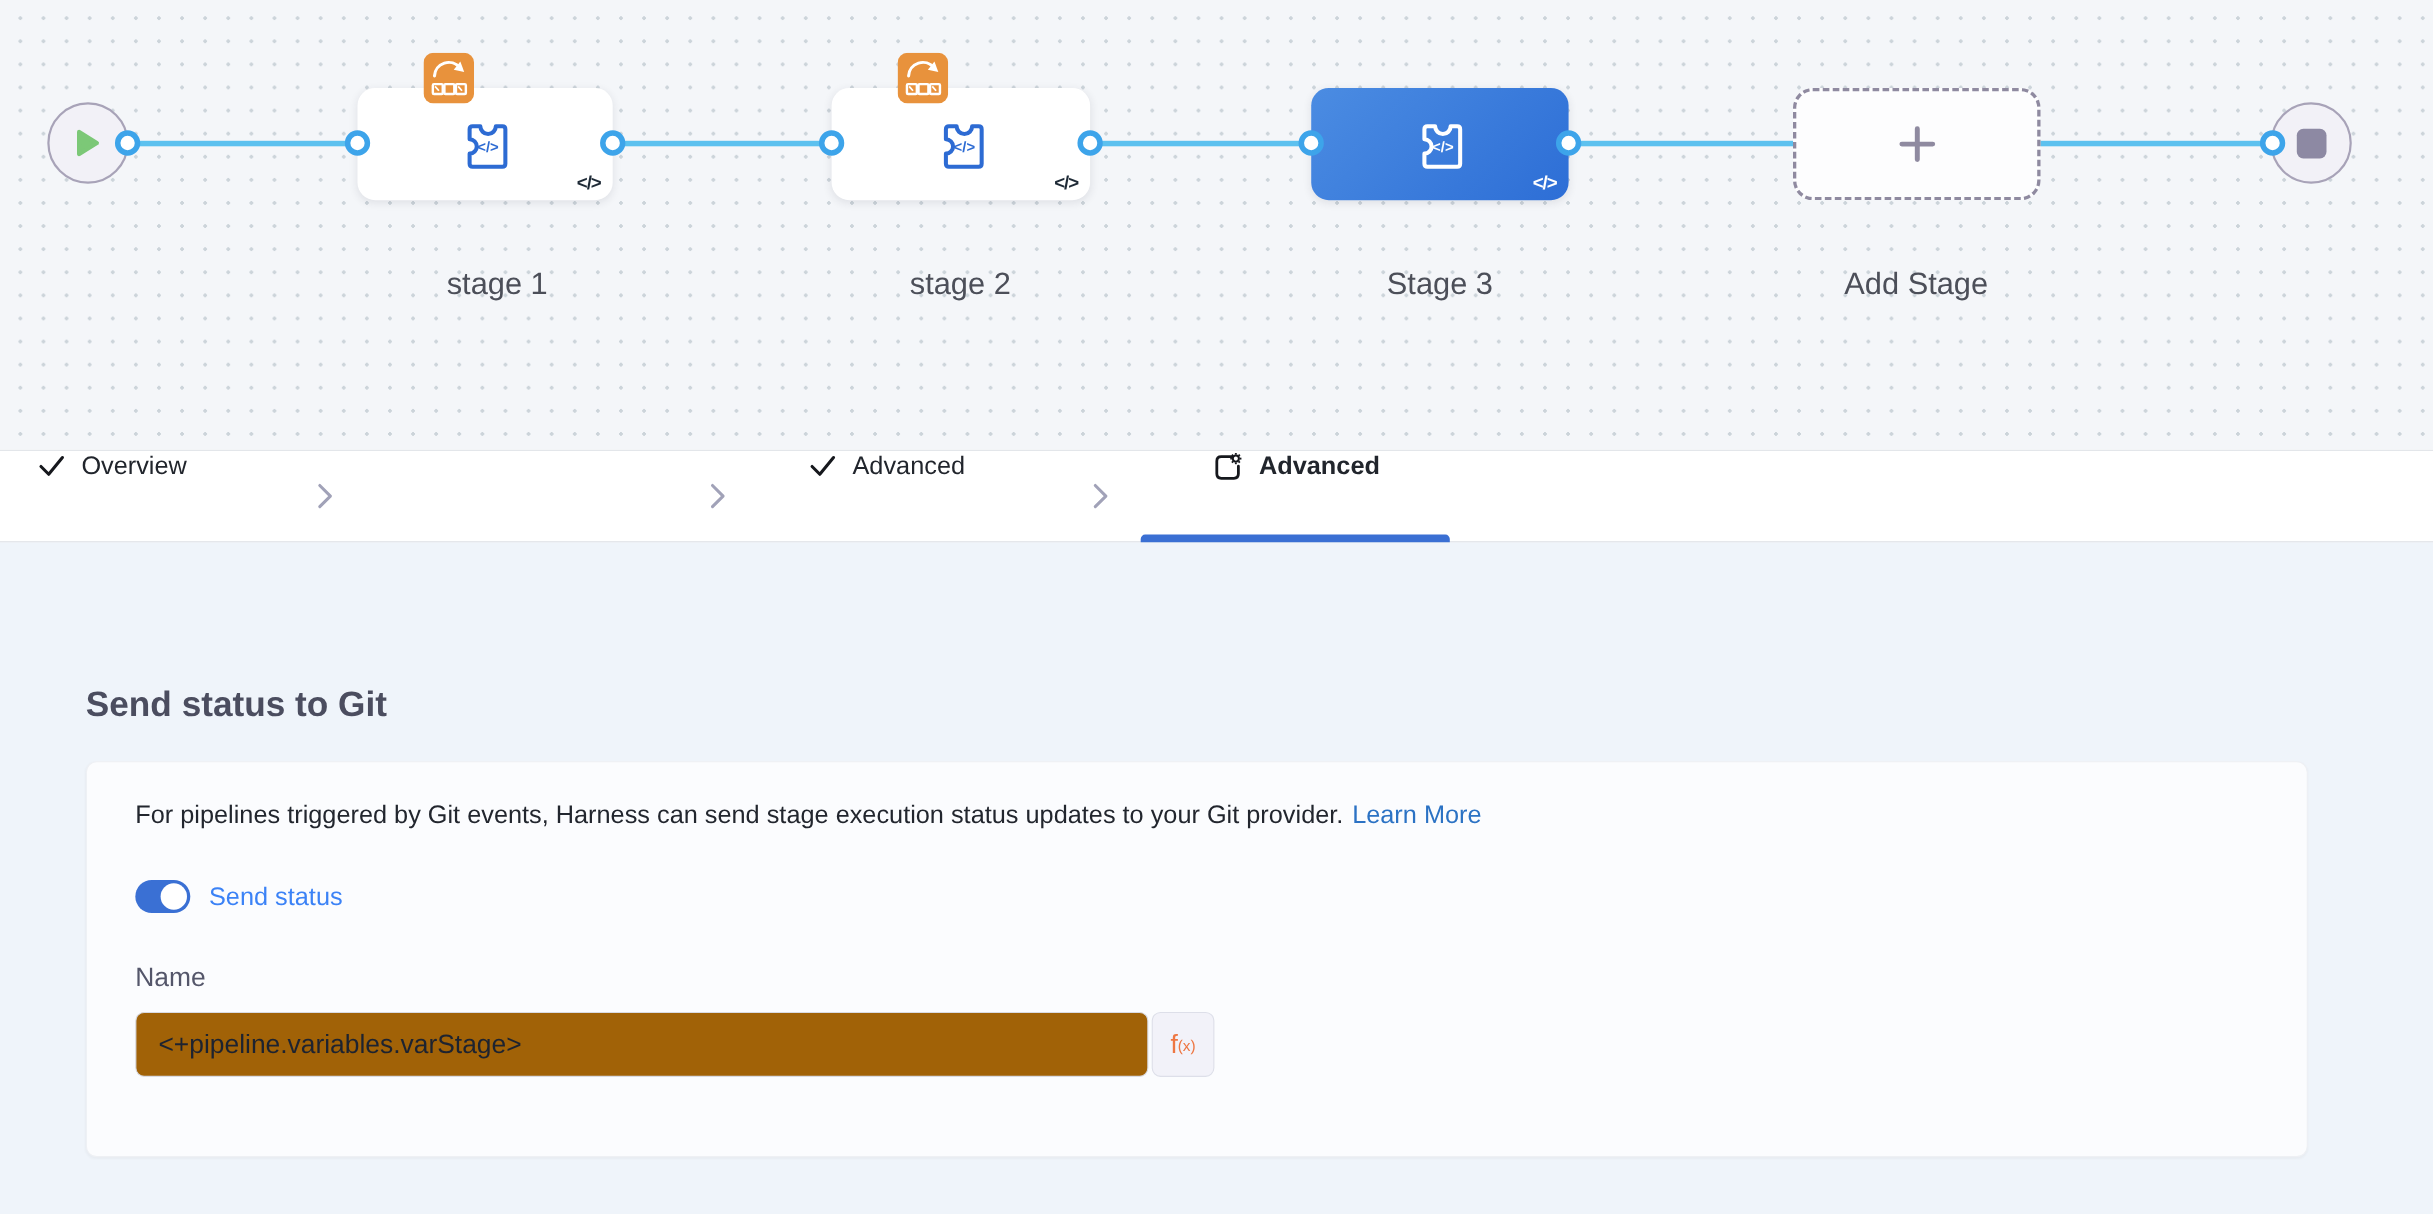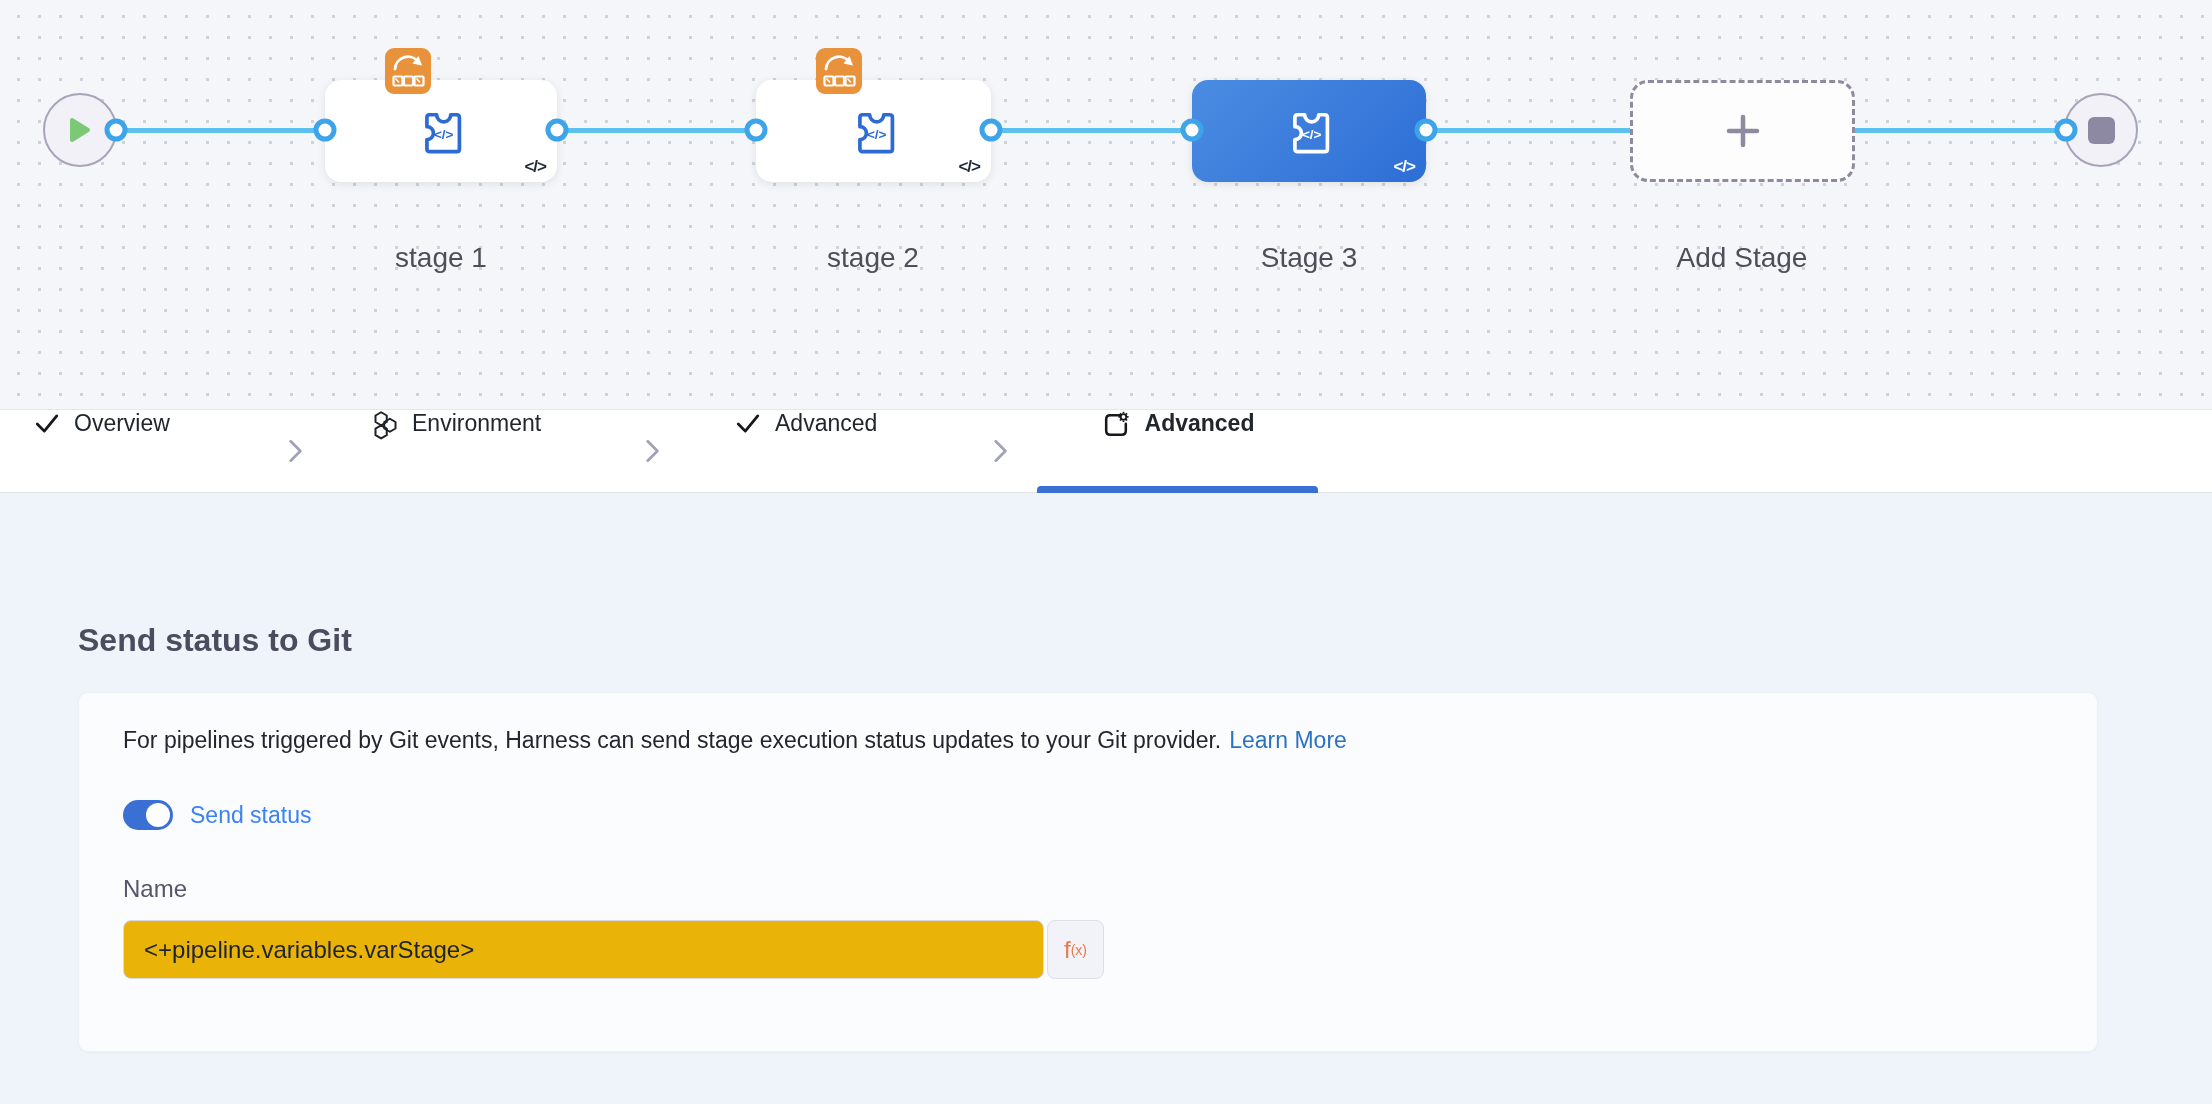--- a/index.html
+++ b/index.html
@@ -90,21 +90,21 @@
     cursor:pointer;flex:0 0 auto;
   }
   .toggle .knob{
     position:absolute;top:3px;right:3px;width:24px;height:24px;border-radius:50%;background:#fff;
   }
   .toggle-label{margin-left:17px;font-size:23px;color:#3b82f6;}
   .field-label{margin-top:45px;font-size:24px;color:#54566a;font-weight:500;}
   .input-group{display:flex;align-items:stretch;margin-top:17px;height:59px;}
   .text-input{
     width:921px;height:59px;box-sizing:border-box;border:1px solid #d9dbe3;border-radius:8px;
-    background:#eab308;padding:0 20px;font-size:24px;color:#1d2330;outline:none;
+    background:#a16207;padding:0 20px;font-size:24px;color:#1d2330;outline:none;
     font-family:"Liberation Sans","DejaVu Sans",sans-serif;
   }
   .fx-btn{
     width:57px;margin-left:3px;border:1px solid #dddfe9;border-radius:8px;background:#f2f2f9;
     display:flex;align-items:center;justify-content:center;cursor:pointer;
     color:#ee7743;font-size:24px;box-sizing:border-box;
   }
   .fx-btn sub{font-size:14px;line-height:0;}
 </style>
 </head>
@@ -182,49 +182,41 @@
 
     <div class="port" style="left:116px;"></div>
     <div class="port" style="left:325px;"></div>
     <div class="port" style="left:557px;"></div>
     <div class="port" style="left:756px;"></div>
     <div class="port" style="left:991px;"></div>
     <div class="port" style="left:1192px;"></div>
     <div class="port" style="left:1426px;"></div>
     <div class="port" style="left:2066px;"></div>
 
-    <div class="stage-label" style="left:291px;">stage 1</div>
+    <div class="stage-label" style="left:302px;">stage 1</div>
     <div class="stage-label" style="left:723px;">stage 2</div>
     <div class="stage-label" style="left:1159px;">Stage 3</div>
     <div class="stage-label" style="left:1592px;">Add Stage</div>
   </div>
 
   <div class="tabbar">
 
     <div class="tab" style="left:34px;">
       <svg width="26" height="26" viewBox="0 0 24 24">
         <polyline points="3,13 9.5,19.5 21,5.5" fill="none" stroke="#16181d" stroke-width="2.6" stroke-linecap="round" stroke-linejoin="round"></polyline>
       </svg>
       <span>Overview</span>
     </div>
 
     <div class="tab-sep" style="left:284px;">
       <svg width="22" height="30" viewBox="0 0 20 28">
         <polyline points="6,5 15,14 6,23" fill="none" stroke="#a1a2b8" stroke-width="2.6" stroke-linecap="round" stroke-linejoin="round"></polyline>
       </svg>
     </div>
 
-    <div class="tab" style="left:368px;">
-      <svg width="30" height="30" viewBox="0 0 24 24">
-        <polygon points="10.5,1.8 15,4.4 15,9.6 10.5,12.2 6,9.6 6,4.4" fill="none" stroke="#1d212a" stroke-width="1.6" stroke-linejoin="round"></polygon>
-        <polygon points="10.5,12.3 15,14.9 15,20.1 10.5,22.7 6,20.1 6,14.9" fill="none" stroke="#1d212a" stroke-width="1.6" stroke-linejoin="round"></polygon>
-        <polygon points="17.5,7.0 22,9.6 22,14.8 17.5,17.4 13,14.8 13,9.6" fill="none" stroke="#1d212a" stroke-width="1.6" stroke-linejoin="round"></polygon>
-      </svg>
-      <span>Environment</span>
-    </div>
 
     <div class="tab-sep" style="left:641px;">
       <svg width="22" height="30" viewBox="0 0 20 28">
         <polyline points="6,5 15,14 6,23" fill="none" stroke="#a1a2b8" stroke-width="2.6" stroke-linecap="round" stroke-linejoin="round"></polyline>
       </svg>
     </div>
 
     <div class="tab" style="left:735px;">
       <svg width="26" height="26" viewBox="0 0 24 24">
         <polyline points="3,13 9.5,19.5 21,5.5" fill="none" stroke="#16181d" stroke-width="2.6" stroke-linecap="round" stroke-linejoin="round"></polyline>

